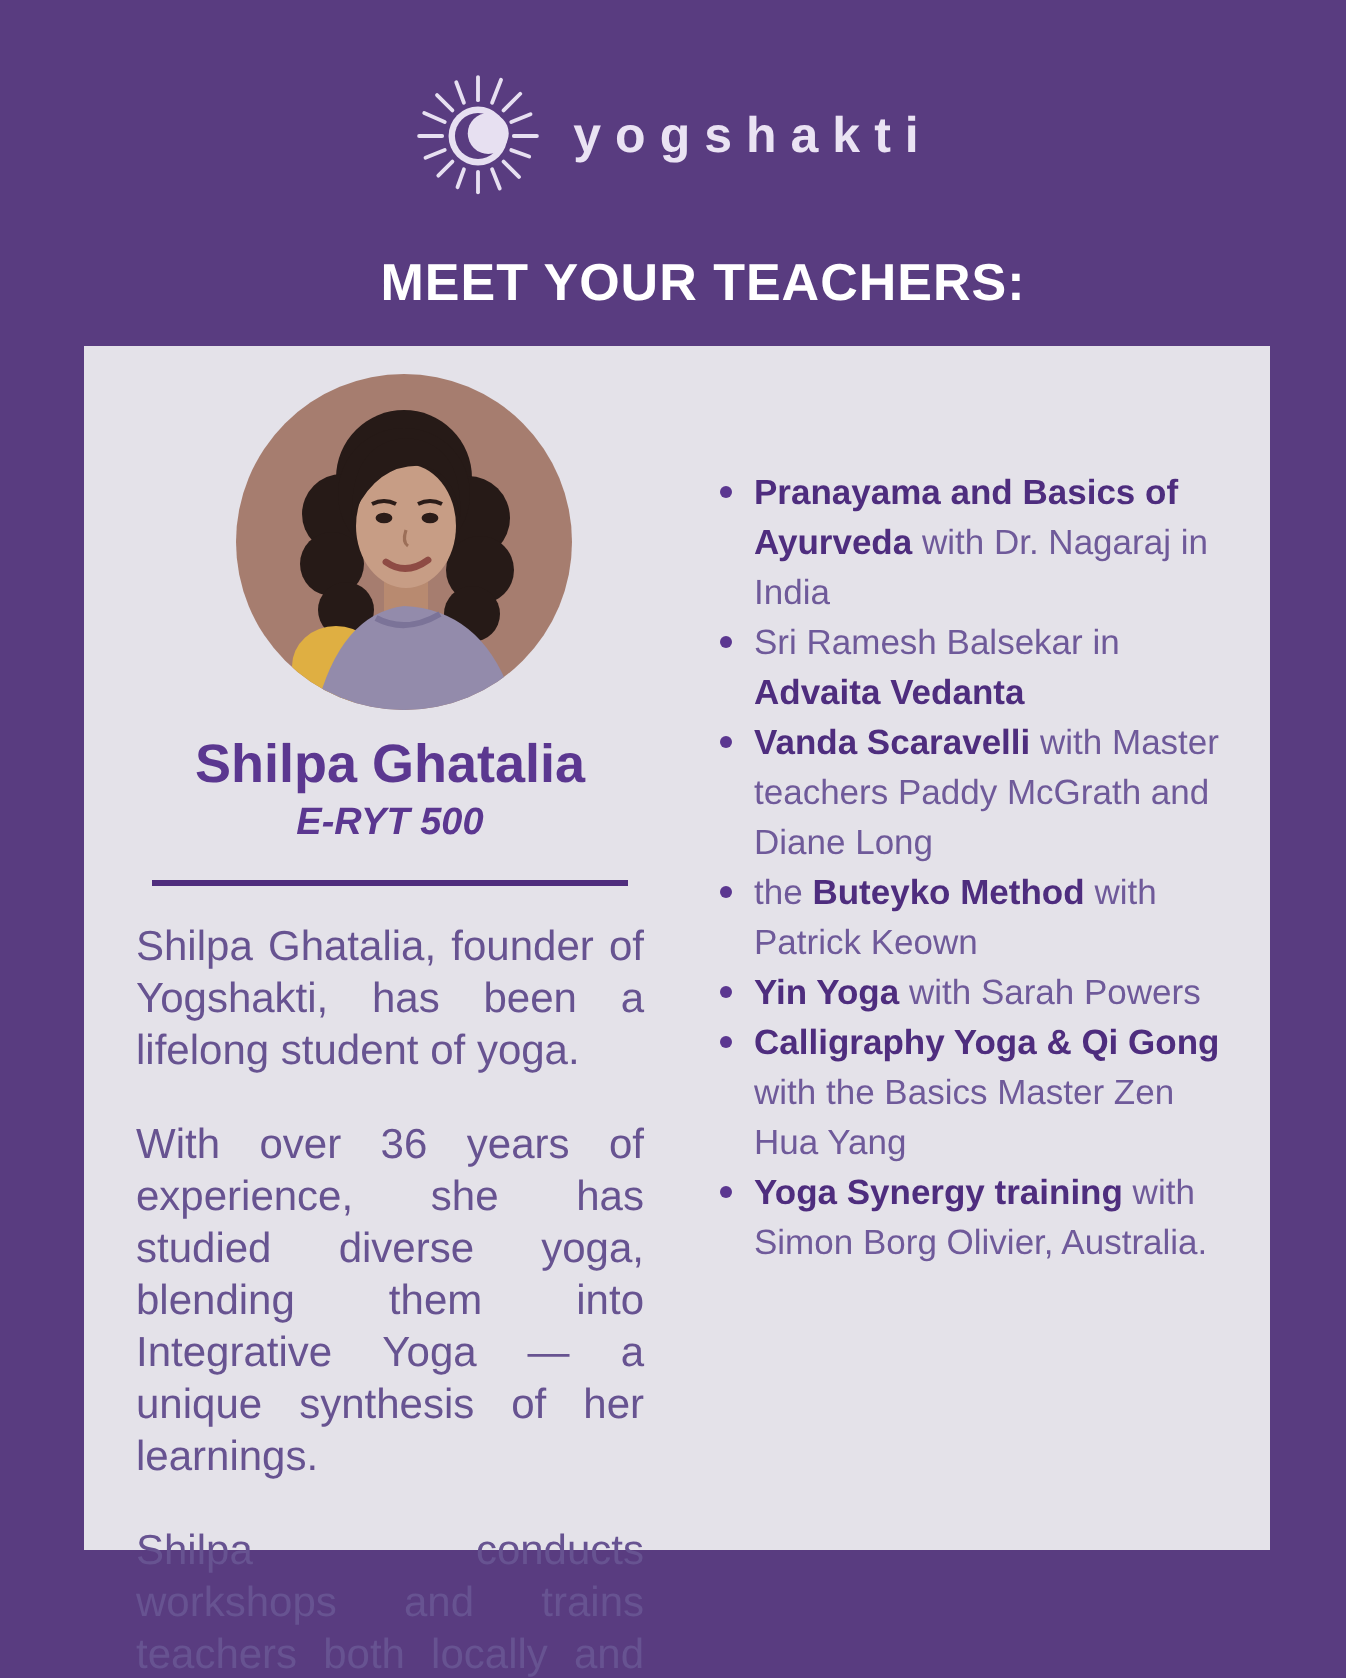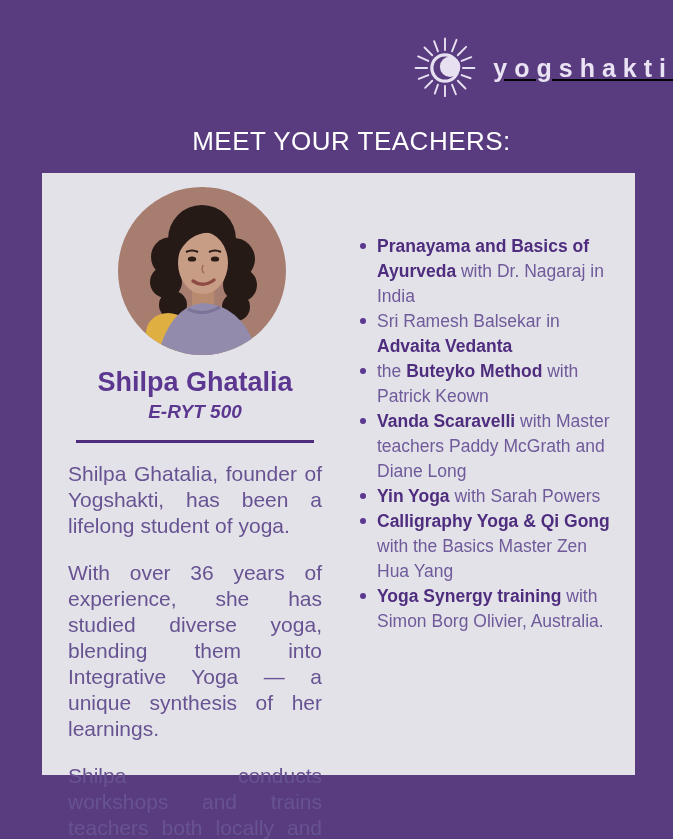--- a/index.html
+++ b/index.html
@@ -8,32 +8,32 @@
     font-family: "Liberation Sans", sans-serif;
     background: #593c80;
     position: relative;
     overflow: hidden;
   }
   .page { position: absolute; inset: 0; background: #593c80; }
 
   
   .logo-row {
     position: absolute; top: 36px; left: 0; right: 0;
-    display: flex; align-items: center; justify-content: flex-end; gap: 16px; text-decoration: underline;
+    display: flex; align-items: center; justify-content: center; gap: 16px;
   }
   .logo-icon { width: 64px; height: 64px; flex: 0 0 auto; }
   .logo-text {
     color: #eae3f3; font-size: 25px; font-weight: 600;
     letter-spacing: 7px; line-height: 1;
   }
 
   .headline {
     position: absolute; top: 126px; left: 0; right: 0;
     text-align: center; color: #ffffff;
-    font-size: 26px; font-weight: 400; letter-spacing: 0.5px; padding-left: 30px;
+    font-size: 26px; font-weight: 700; letter-spacing: 0.5px; padding-left: 30px;
   }
 
   
   .card {
     position: absolute; left: 42px; top: 173px;
     width: 593px; height: 602px;
     background: #e4e2e9;
     display: flex;
   }
 
@@ -173,22 +173,22 @@
         <p>Shilpa Ghatalia, founder of Yogshakti, has been a lifelong student of yoga.</p>
         <p>With over 36 years of experience, she has studied diverse yoga, blending them into Integrative Yoga — a unique synthesis of her learnings.</p>
         <p>Shilpa conducts workshops and trains teachers both locally and internationally.</p>
       </div>
     </div>
 
     <div class="right-col">
       <ul class="teachers-list" id="teachers-list">
           <li><span class="li-bold">Pranayama and Basics of Ayurveda</span><span> with Dr. Nagaraj in India</span></li>
           <li><span>Sri Ramesh Balsekar in </span><span class="li-bold">Advaita Vedanta</span></li>
+          <li><span class="li-bold">Vanda Scaravelli</span><span> with Master teachers Paddy McGrath and Diane Long</span></li>
           <li><span>the </span><span class="li-bold">Buteyko Method</span><span> with Patrick Keown</span></li>
-          <li><span class="li-bold">Vanda Scaravelli</span><span> with Master teachers Paddy McGrath and Diane Long</span></li>
           <li><span class="li-bold">Yin Yoga</span><span> with Sarah Powers</span></li>
           <li><span class="li-bold">Calligraphy Yoga &amp; Qi Gong</span><span> with the Basics Master Zen Hua Yang</span></li>
           <li><span class="li-bold">Yoga Synergy training</span><span> with Simon Borg Olivier, Australia.</span></li>
         </ul>
     </div>
 
   </div>
 </div>
 
 </body></html>

